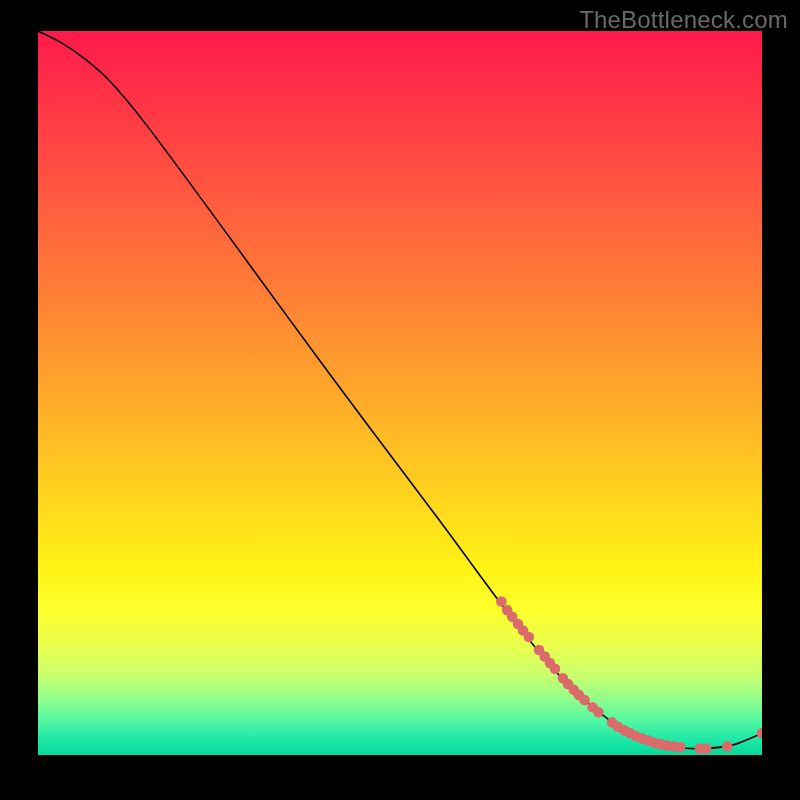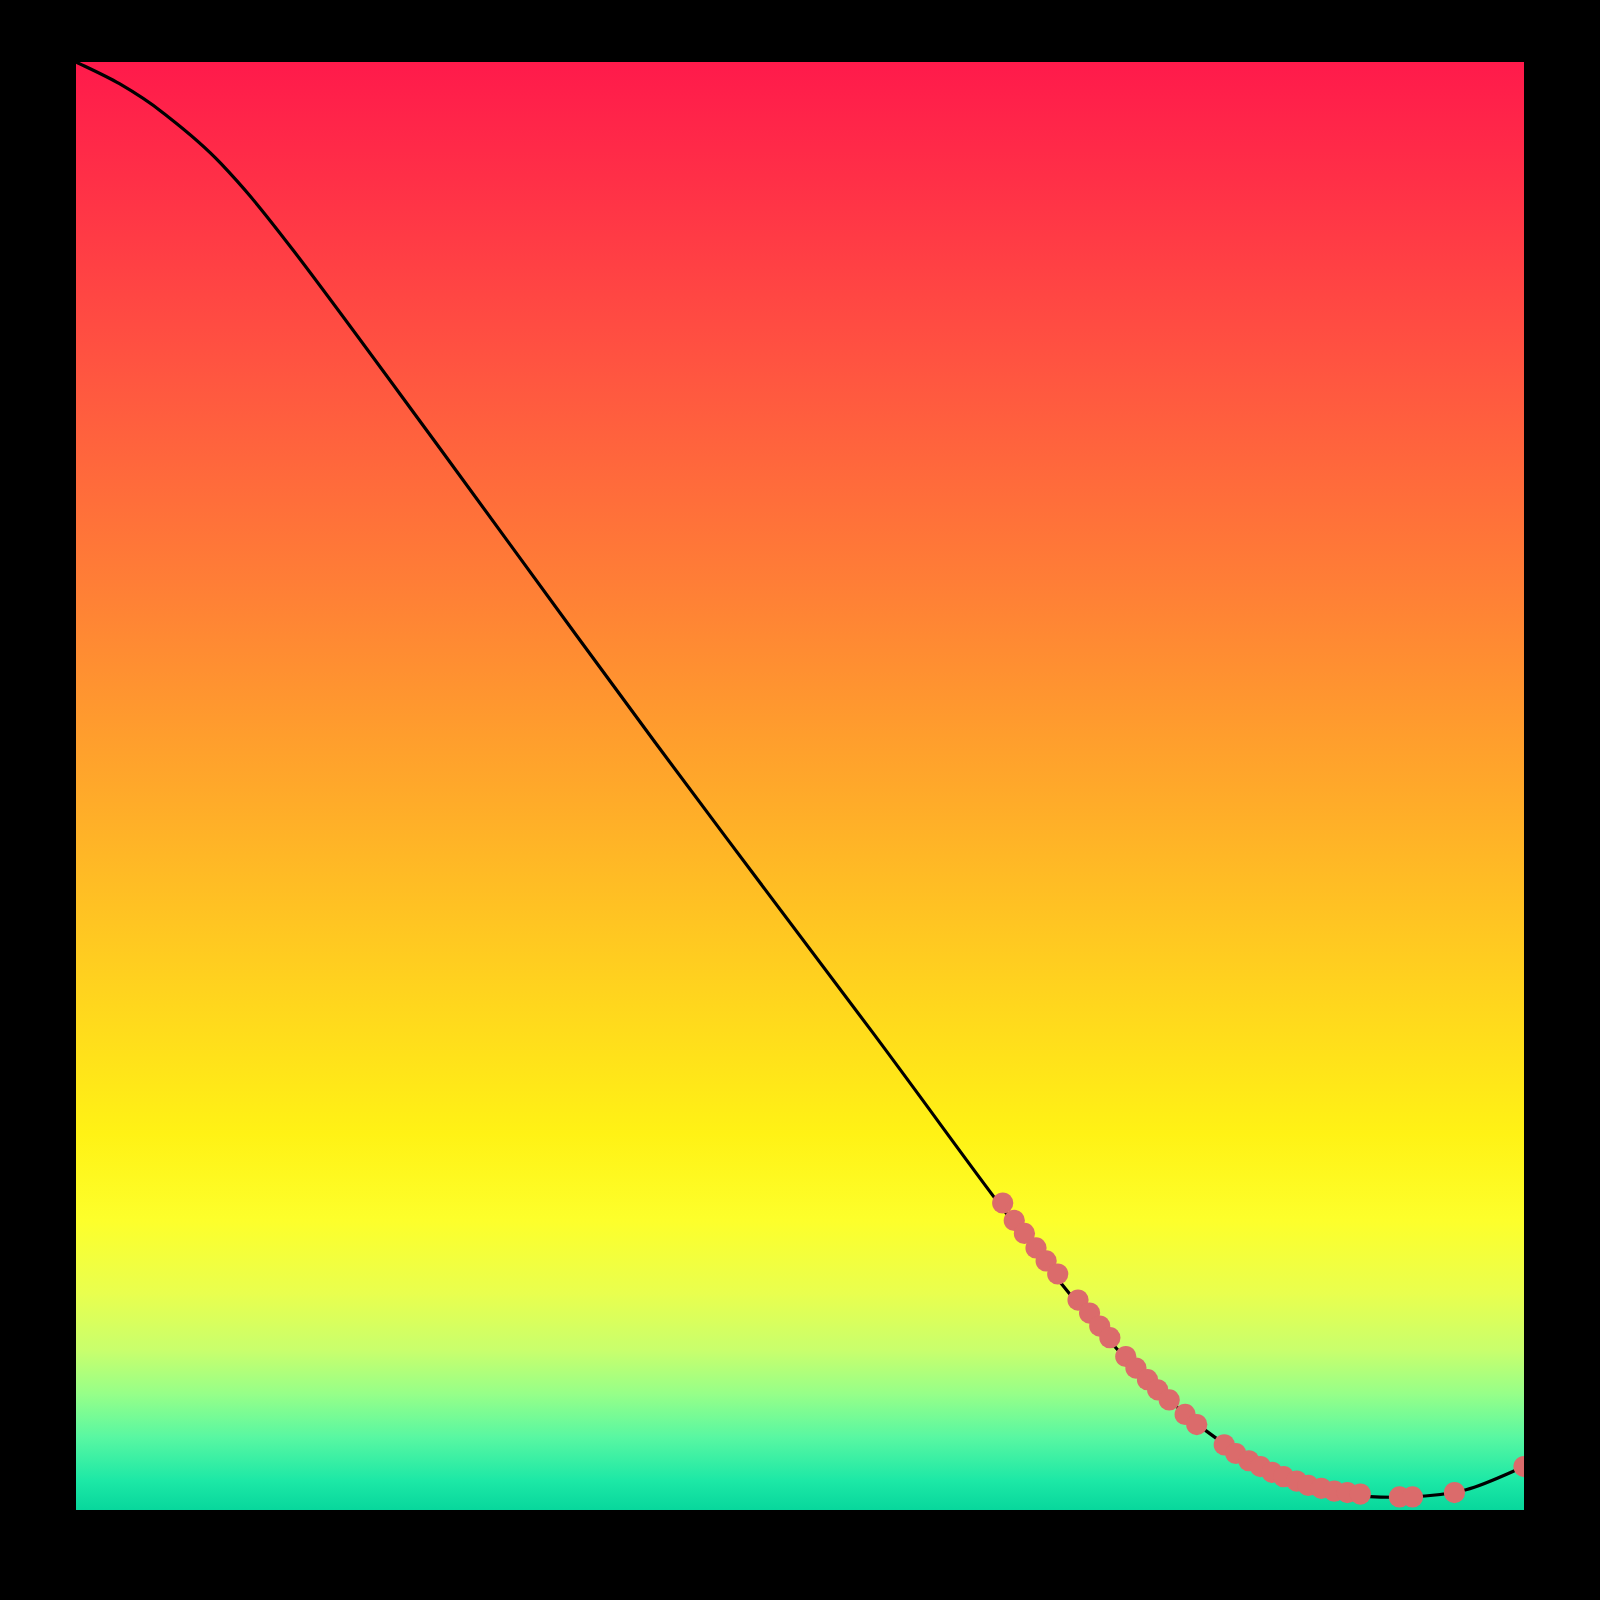--- a/index.html
+++ b/index.html
@@ -72,20 +72,21 @@
   .dot {
     fill: #db6b6b;
     stroke: none;
   }
 </style>
 </head>
 <body>
 
 <div class="stage">
 
+  <div class="attribution">TheBottleneck.com</div>
 
   <div class="plot">
     <div class="gradient"></div>
     <svg class="overlay" viewBox="0 0 724 724" preserveAspectRatio="none">
       <path id="curve-path" class="curve" d="M 0.00 0.00 C 3.62 1.81, 14.48 6.64, 21.72 10.86 C 28.96 15.08, 34.99 18.70, 43.44 25.34 C 51.89 31.98, 61.54 39.22, 72.40 50.68 C 83.26 62.14, 90.50 70.59, 108.60 94.12 C 126.70 117.65, 150.83 150.83, 181.00 191.86 C 211.17 232.89, 253.40 291.41, 289.60 340.28 C 325.80 389.15, 368.03 444.66, 398.20 485.08 C 428.37 525.50, 450.09 556.27, 470.60 582.82 C 491.11 609.37, 505.59 627.47, 521.28 644.36 C 536.97 661.25, 551.45 673.92, 564.72 684.18 C 577.99 694.44, 588.85 700.59, 600.92 705.90 C 612.99 711.21, 626.26 714.11, 637.12 716.04 C 647.98 717.97, 656.43 717.85, 666.08 717.48 C 675.73 717.12, 685.39 716.40, 695.04 713.86 C 704.69 711.33, 719.17 704.21, 724.00 702.28"></path>
       <g id="dots">
           <circle class="dot" cx="463.36" cy="570.51" r="5.3"></circle>
           <circle class="dot" cx="469.15" cy="579.20" r="5.3"></circle>
           <circle class="dot" cx="474.22" cy="585.72" r="5.3"></circle>
           <circle class="dot" cx="480.01" cy="592.96" r="5.3"></circle>

